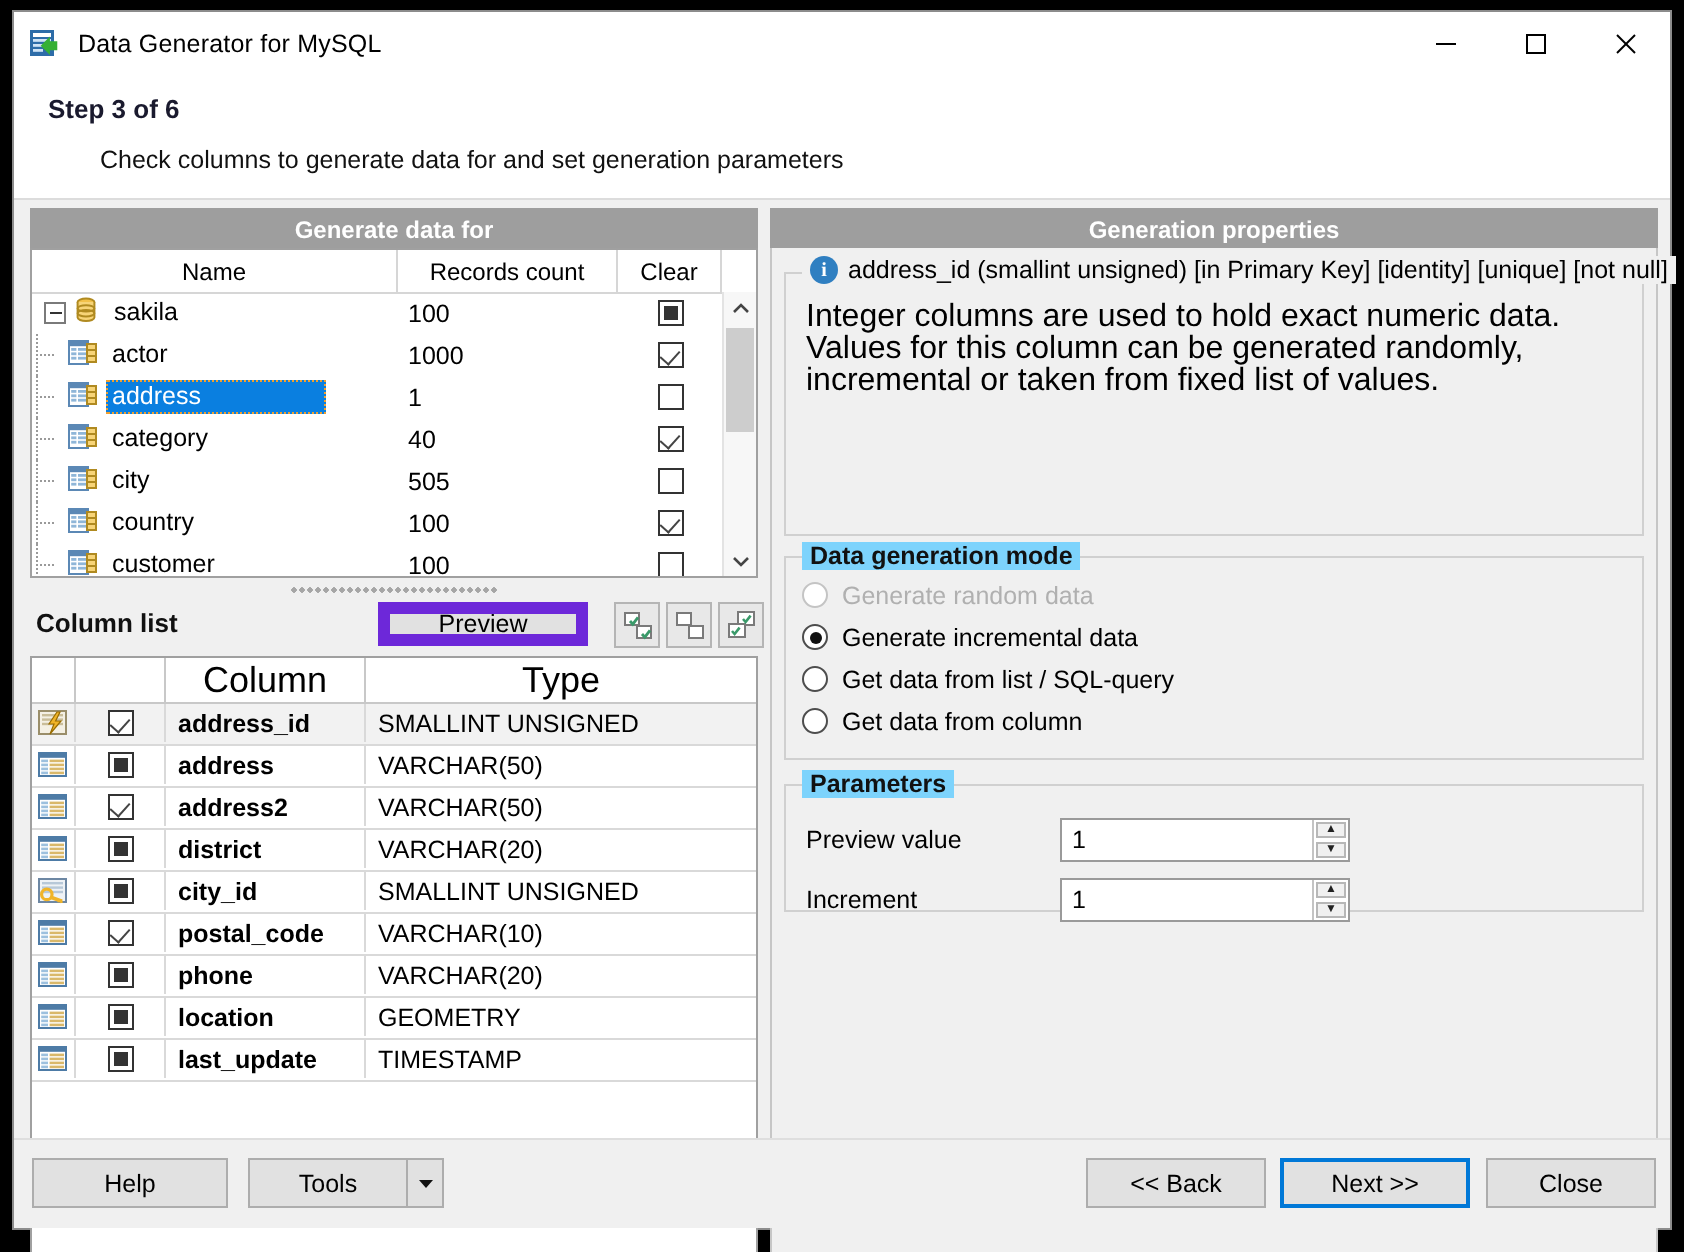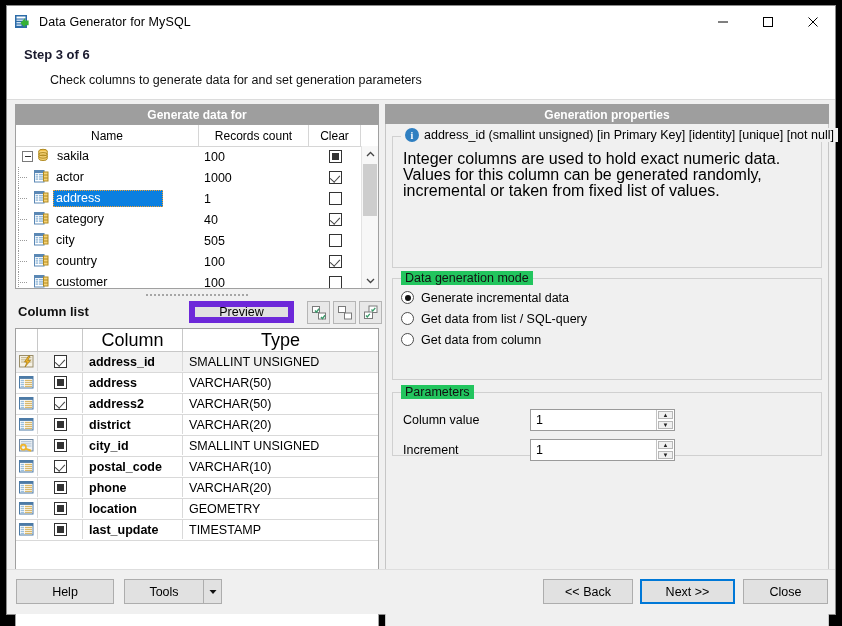--- a/index.html
+++ b/index.html
@@ -327,24 +327,25 @@
     box-sizing: border-box;
   }
   .groupbox {
     position: absolute;
     border: 1px solid #d0d0d0;
     box-sizing: border-box;
   }
   .gb-title {
     position: absolute;
     top: -8px; left: 8px;
-    background: #22c55e;
+    background: #7dd3fc;
     padding: 0 4px;
     font-size: 12.5px;
     color: #111;
+    font-weight: bold;
   }
   .gb-info { left: 6px; top: 12px; right: 6px; height: 132px; }
   .gb-mode { left: 6px; top: 154px; right: 6px; height: 102px; }
   .gb-param{ left: 6px; top: 268px; right: 6px; height: 64px; }
   .info-head {
     position: absolute; top: -9px; left: 8px;
     background: #f0f0f0;
     padding: 0 4px;
     display: flex; align-items: center;
     font-size: 12.5px;
@@ -923,39 +924,43 @@
           <div class="info-head">
             <span class="info-icon">i</span>
             <span>address_id (smallint unsigned) [in Primary Key] [identity] [unique] [not null]</span>
           </div>
           <div class="info-body">Integer columns are used to hold exact numeric data. Values for this column can be generated randomly, incremental or taken from fixed list of values.</div>
         </div>
 
         <div class="groupbox gb-mode">
           <div class="gb-title">Data generation mode</div>
           <div id="mode-rows" style="padding-top:8px">
+              <div class="radio-row disabled">
+                <span class="radio"></span>
+                <span>Generate random data</span>
+              </div>
               <div class="radio-row">
                 <span class="radio sel"></span>
                 <span>Generate incremental data</span>
               </div>
               <div class="radio-row">
                 <span class="radio"></span>
                 <span>Get data from list / SQL-query</span>
               </div>
               <div class="radio-row">
                 <span class="radio"></span>
                 <span>Get data from column</span>
               </div>
             </div>
         </div>
 
         <div class="groupbox gb-param">
           <div class="gb-title">Parameters</div>
           <div class="param-row" style="top:16px">
-            <div class="param-label">Column value</div>
+            <div class="param-label">Preview value</div>
             <div class="spin">
               <div class="spin-val">1</div>
               <div class="spin-btns">
                 <div class="spin-b">▲</div>
                 <div class="spin-b">▼</div>
               </div>
             </div>
           </div>
           <div class="param-row" style="top:46px">
             <div class="param-label">Increment</div>

